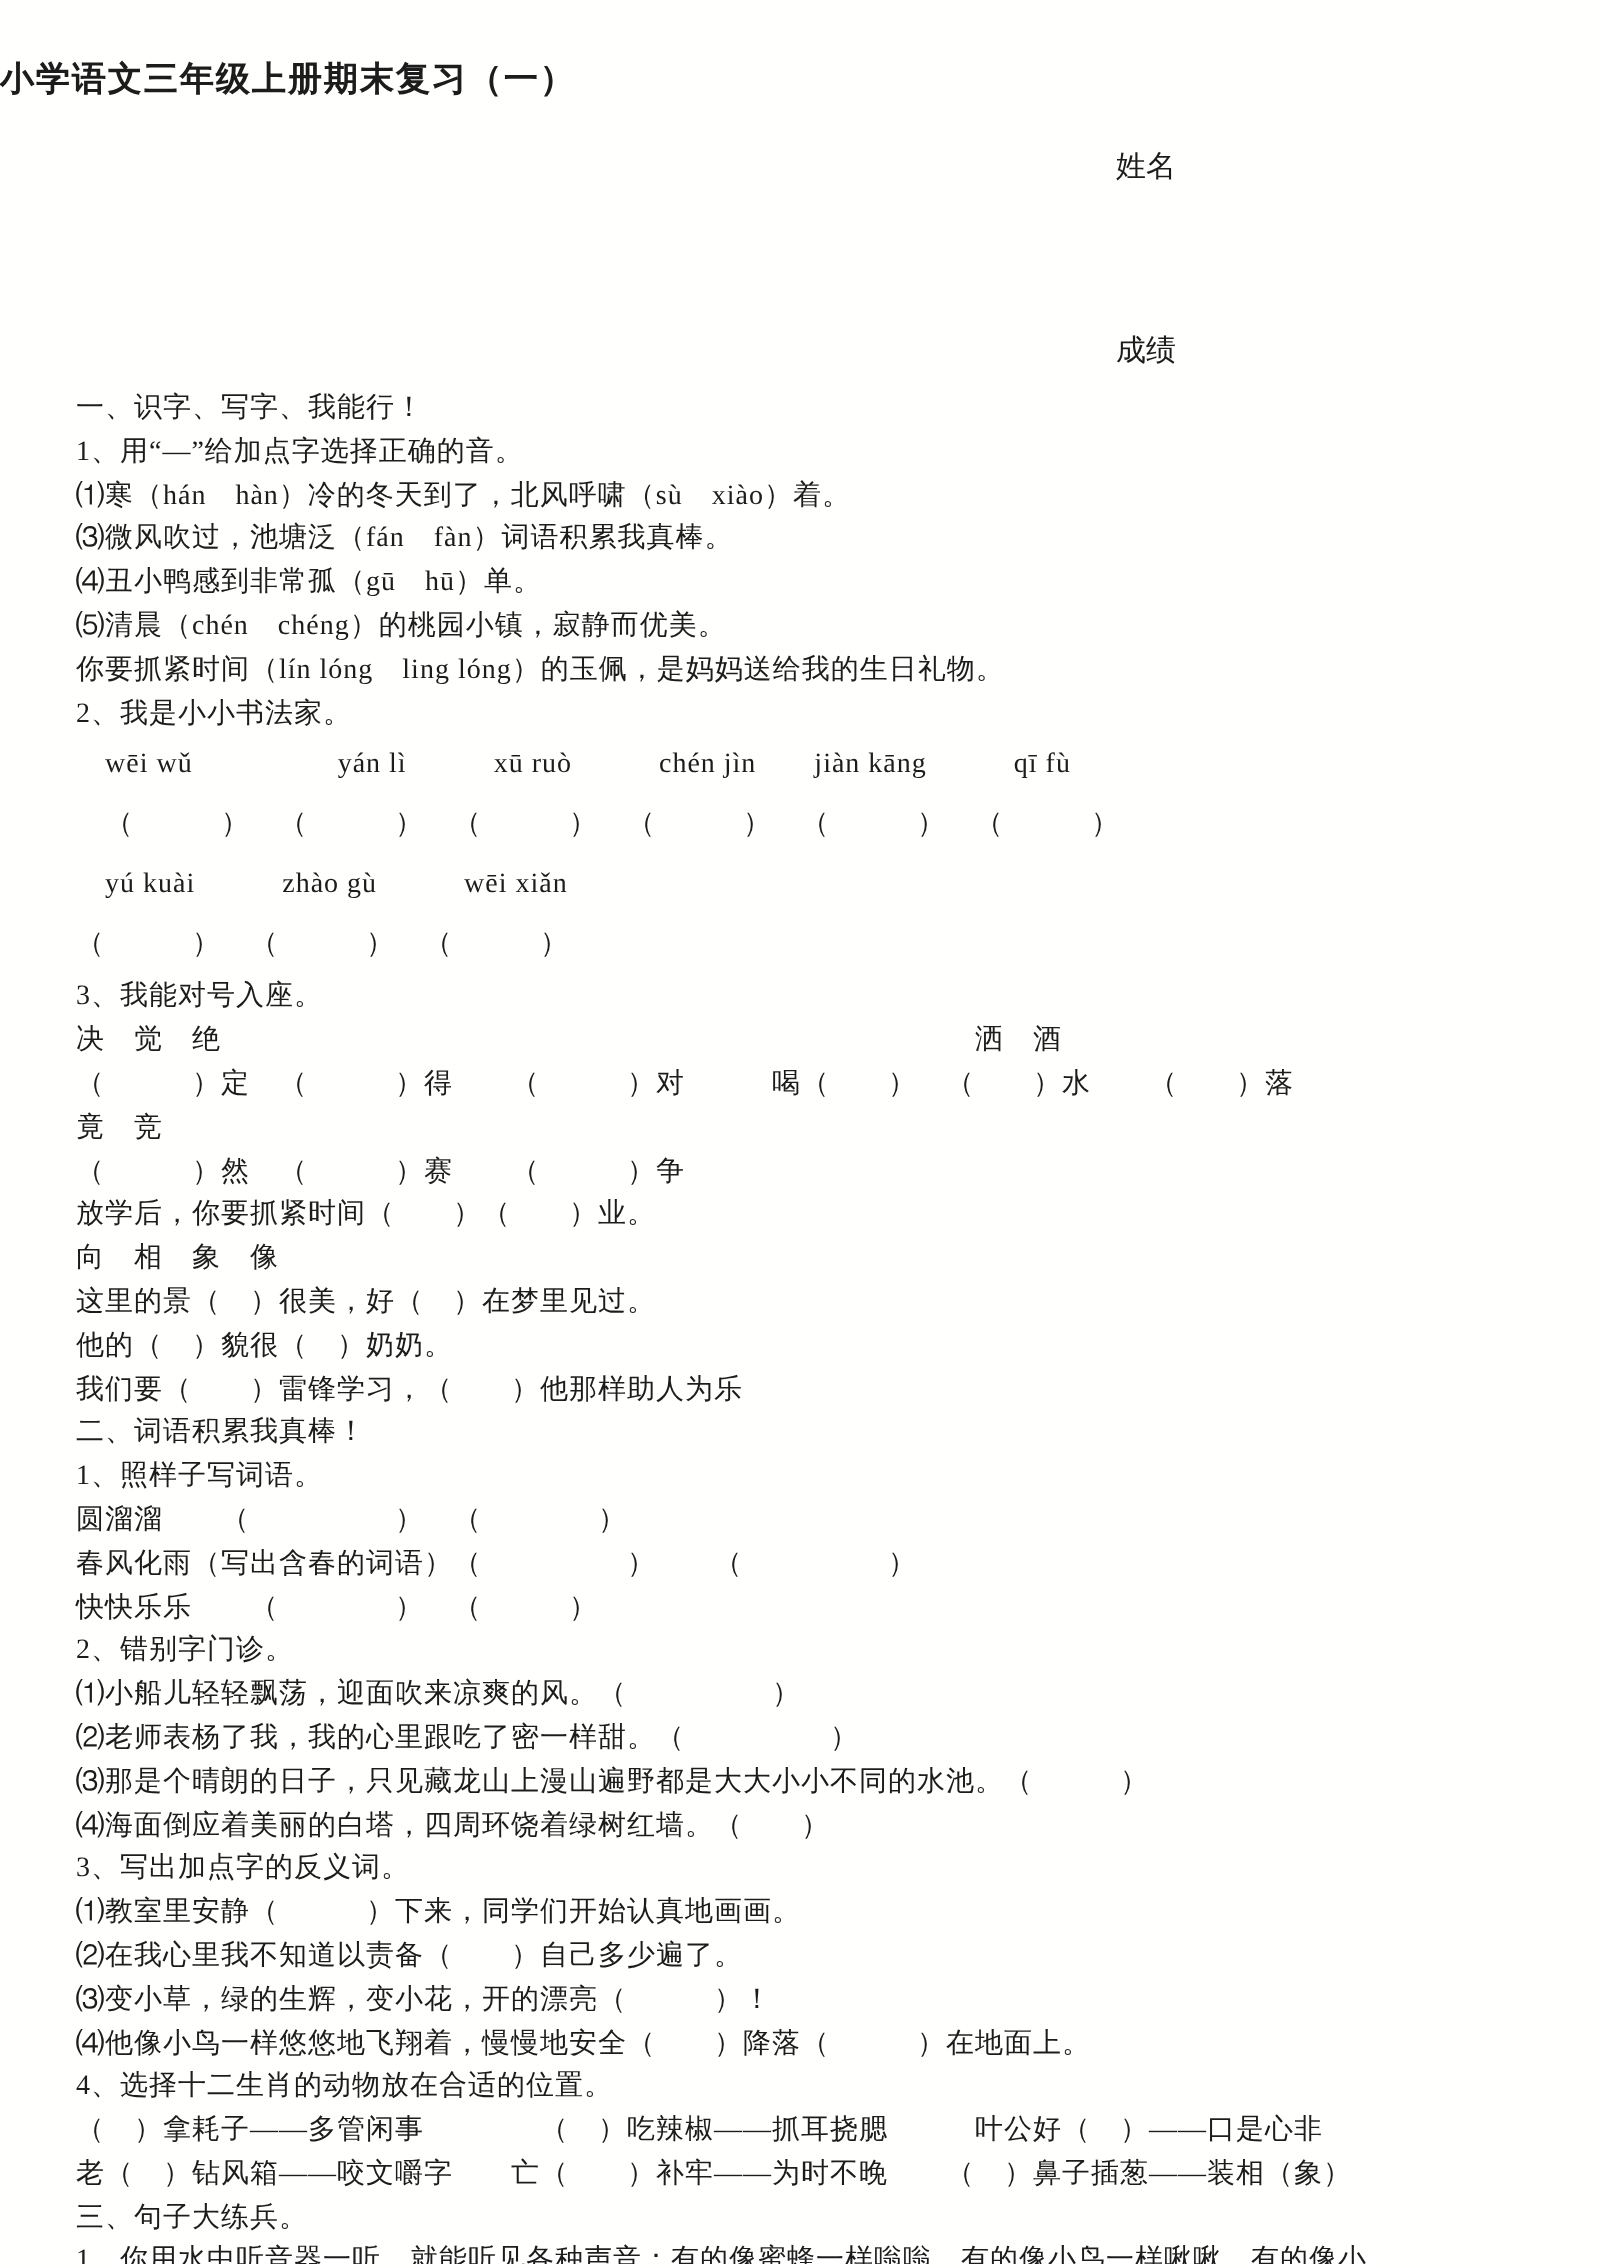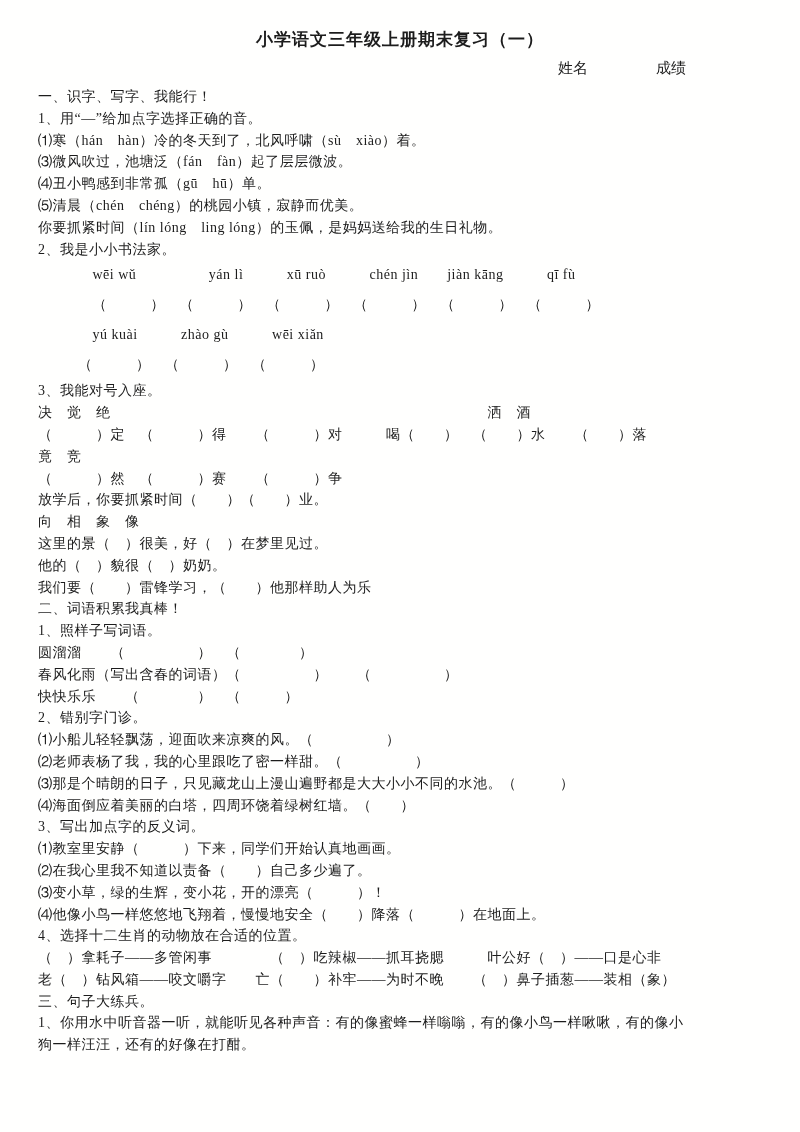--- a/index.html
+++ b/index.html
@@ -15,65 +15,65 @@
     color: #1c1c1c;
   }
   .page {
     width: 800px;
     height: 1132px;
     background: #fffffe;
     position: relative;
   }
   .title {
     padding-top: 28px;
-    text-align: center;
+    text-align: left;
     font-size: 17px;
     font-weight: bold;
     letter-spacing: 1px;
     line-height: 24px;
   }
   .name-score {
     display: flex;
     gap: 68px;
     padding-left: 558px;
     font-size: 15px;
     line-height: 24px;
-    margin-top: 4px;
+    margin-top: 20px;
+    flex-direction: column;
   }
   .doc-body {
     padding-left: 38px;
     padding-top: 6px;
   }
   .line {
     white-space: pre;
     font-size: 14px;
     line-height: 21.8px;
     letter-spacing: 0.5px;
   }
   .line.tall {
     line-height: 30px;
-    margin-left: 40px;
   }
 </style>
 </head>
 <body>
 
 <div class="page">
   <div class="title">小学语文三年级上册期末复习（一）</div>
 
   <div class="name-score">
     <span>姓名</span>
     <span>成绩</span>
   </div>
 
   <div class="doc-body" id="doc-body">
       <div class="line">一、识字、写字、我能行！</div>
       <div class="line">1、用“—”给加点字选择正确的音。</div>
       <div class="line">⑴寒（hán　hàn）冷的冬天到了，北风呼啸（sù　xiào）着。</div>
-      <div class="line">⑶微风吹过，池塘泛（fán　fàn）起了层层微波。</div>
+      <div class="line">⑶微风吹过，池塘泛（fán　fàn）词语积累我真棒。</div>
       <div class="line">⑷丑小鸭感到非常孤（gū　hū）单。</div>
       <div class="line">⑸清晨（chén　chéng）的桃园小镇，寂静而优美。</div>
       <div class="line">你要抓紧时间（lín lóng　ling lóng）的玉佩，是妈妈送给我的生日礼物。</div>
       <div class="line">2、我是小小书法家。</div>
       <div class="line tall">　wēi wǔ　　　　　yán lì　　　xū ruò　　　chén jìn　　jiàn kāng　　　qī fù</div>
       <div class="line tall">　（　　　）　（　　　）　（　　　）　（　　　）　（　　　）　（　　　）</div>
       <div class="line tall">　yú kuài　　　zhào gù　　　wēi xiǎn</div>
       <div class="line tall">（　　　）　（　　　）　（　　　）</div>
       <div class="line">3、我能对号入座。</div>
       <div class="line">决　觉　绝　　　　　　　　　　　　　　　　　　　　　　　　　　洒　酒</div>

